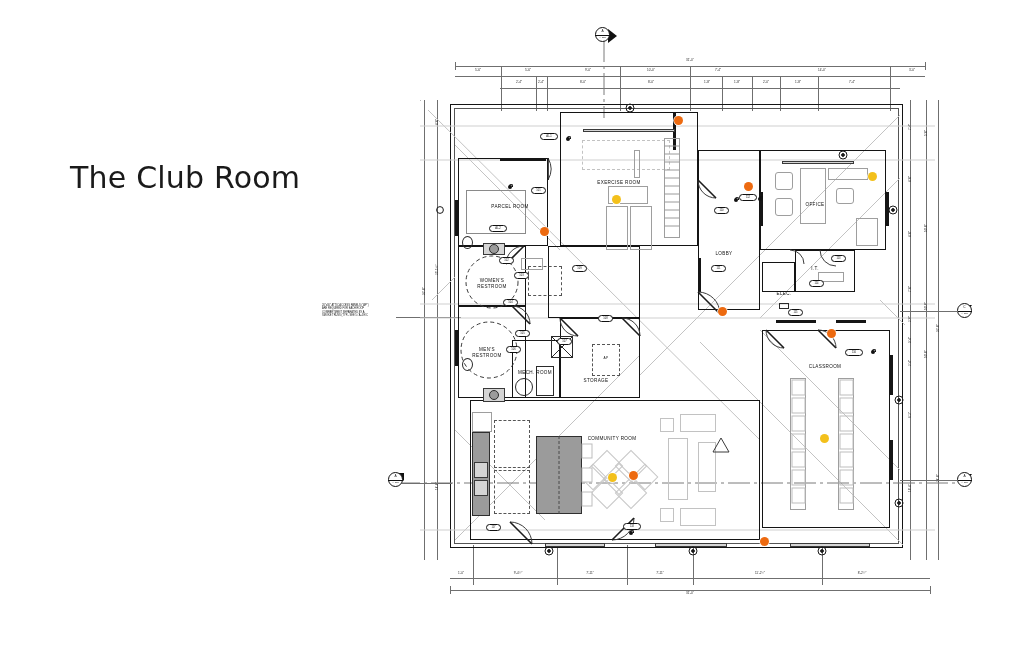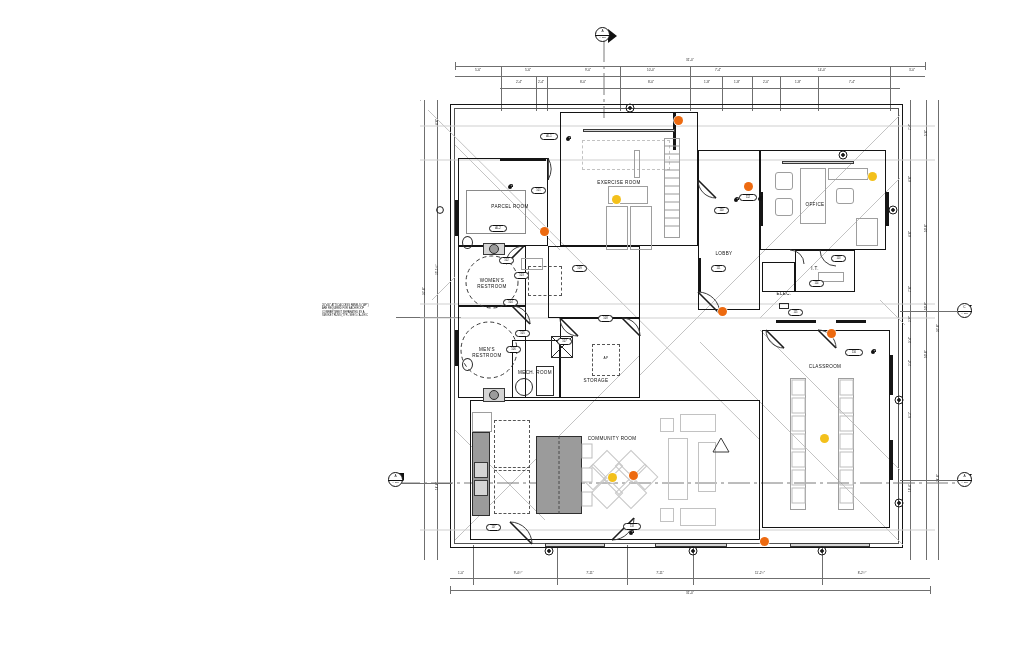--- a/index.html
+++ b/index.html
@@ -72,20 +72,21 @@
   
   .circf{position:absolute;border:1px solid #2a2a2a;border-radius:50%;box-sizing:border-box;}
   .circg{position:absolute;border:1px solid #2a2a2a;border-radius:50%;
          background:#9b9b9b;box-sizing:border-box;}
 </style>
 </head>
 <body>
 
 <div id="stage">
 
+  <div id="title">The Club Room</div>
 
   <div id="note">
     <div>20"x30" ATTIC ACCESS PANELS ("AP")</div>
     <div>ARE REQUIRED FOR EACH ROOF</div>
     <div>COMPARTMENT SEPARATED BY A</div>
     <div>SMOKE TRUSS (TYP.- SEE 5 / A-4 E/C</div>
   </div>
 
   <div class="ln hl thin" style="left:396px;top:317px;width:64px;"></div>
   <div class="ln vl thin" style="left:460px;top:317px;height:1px;"></div>

